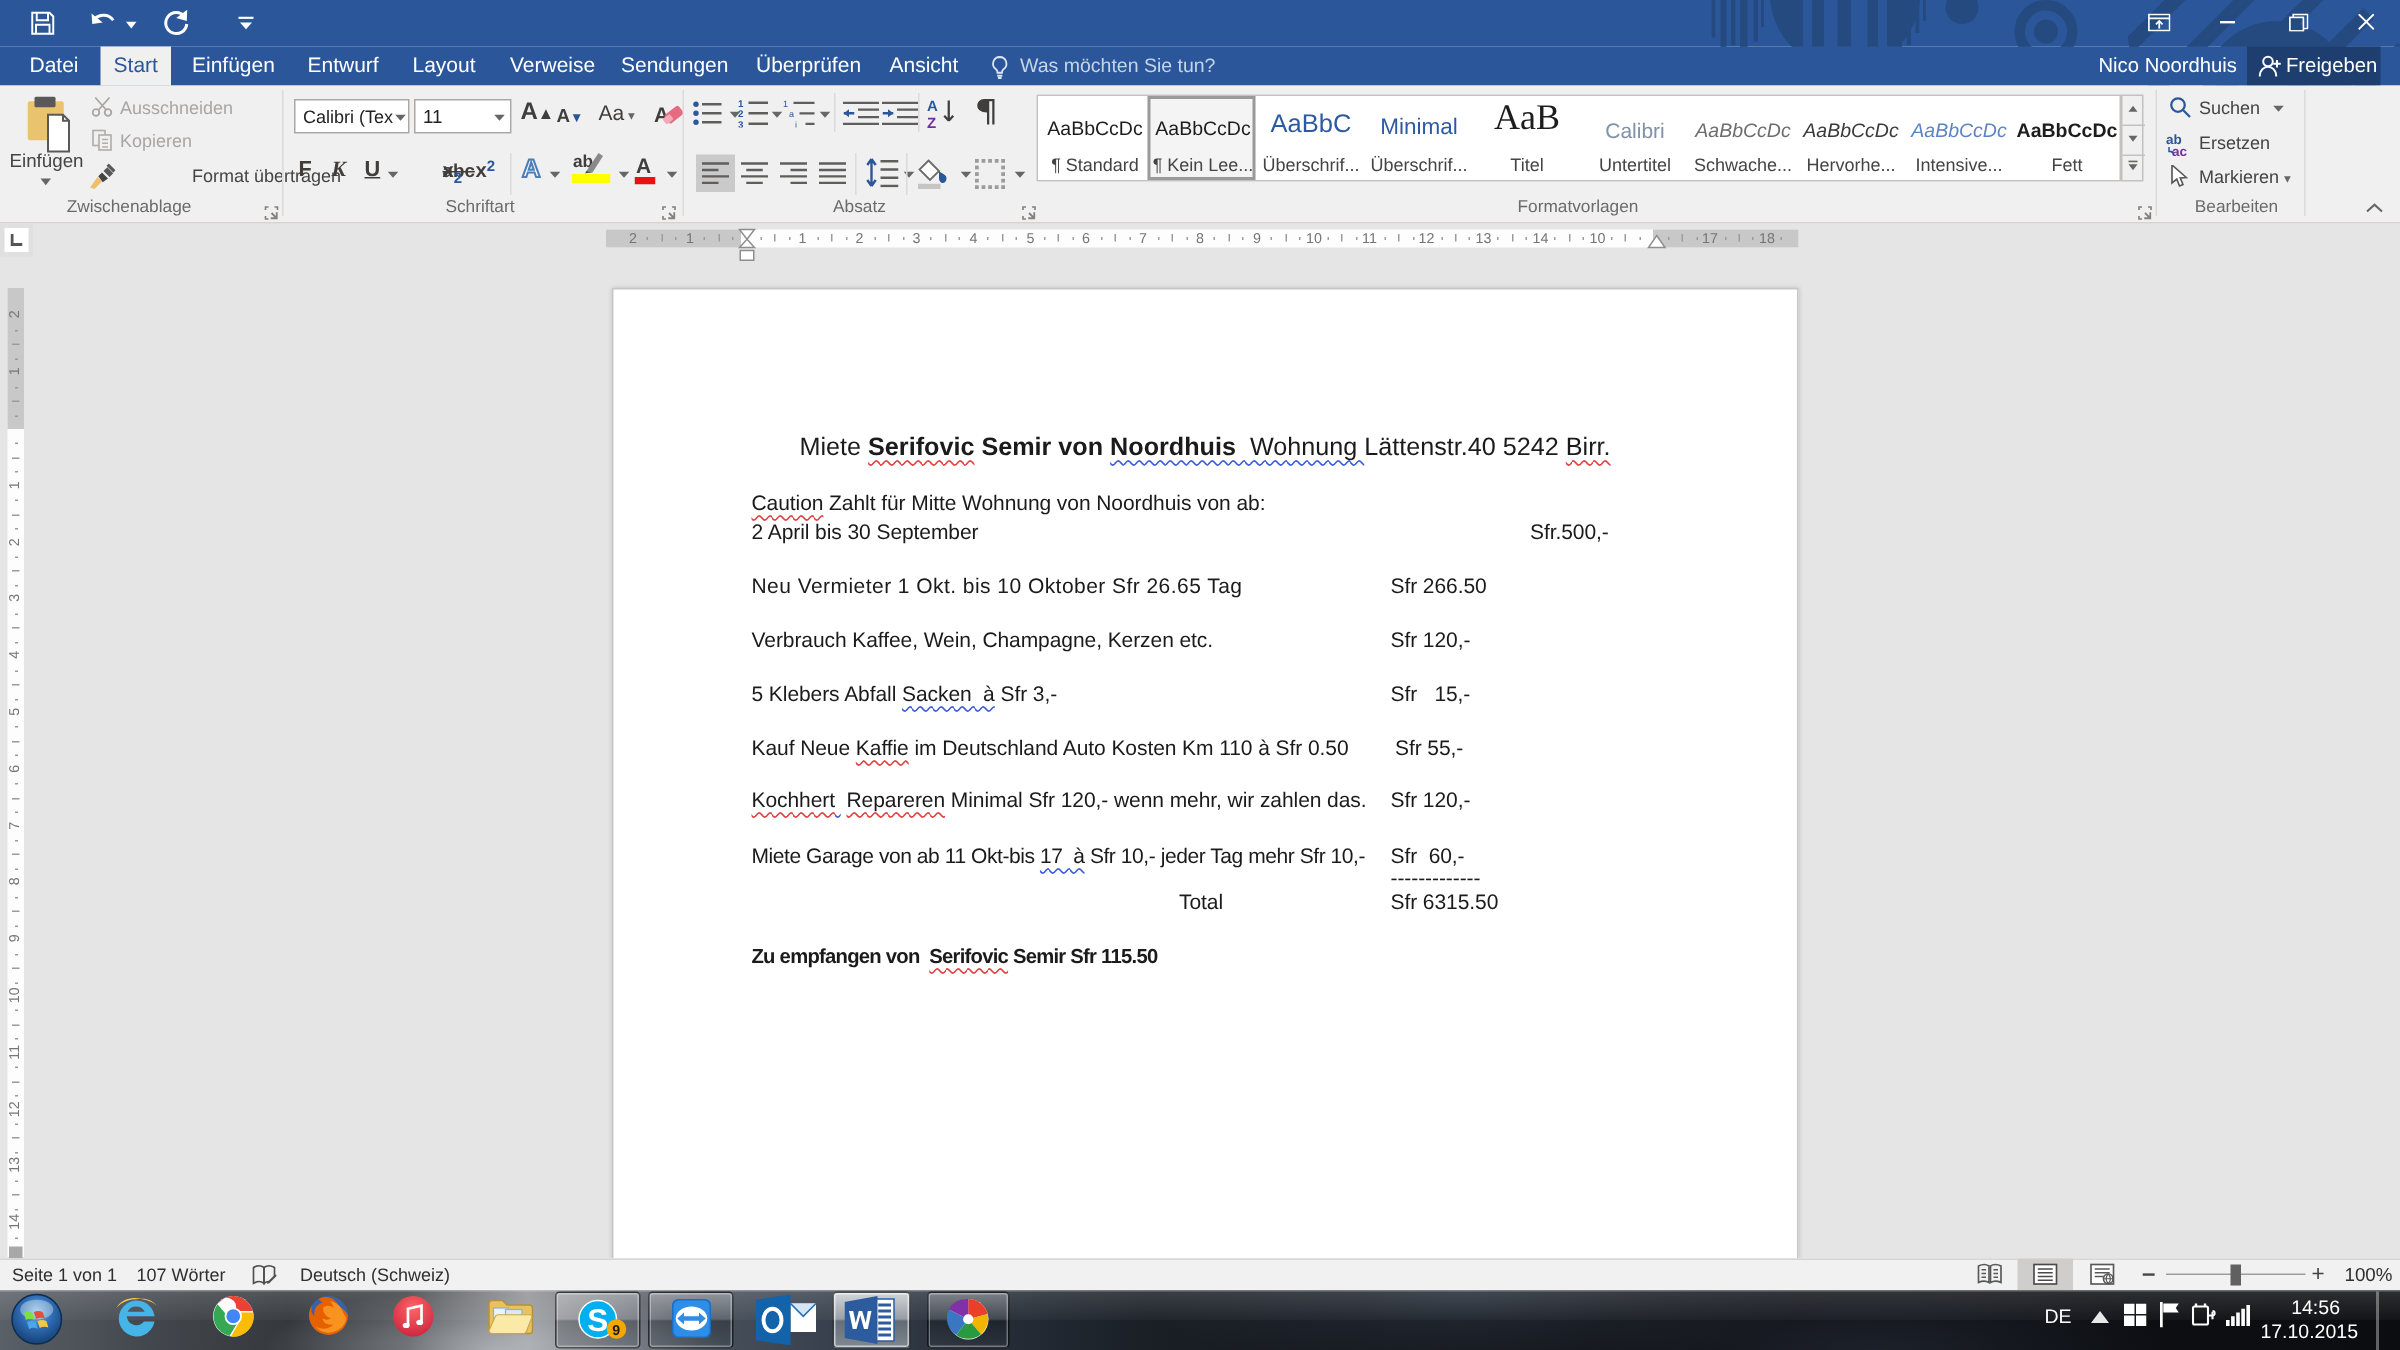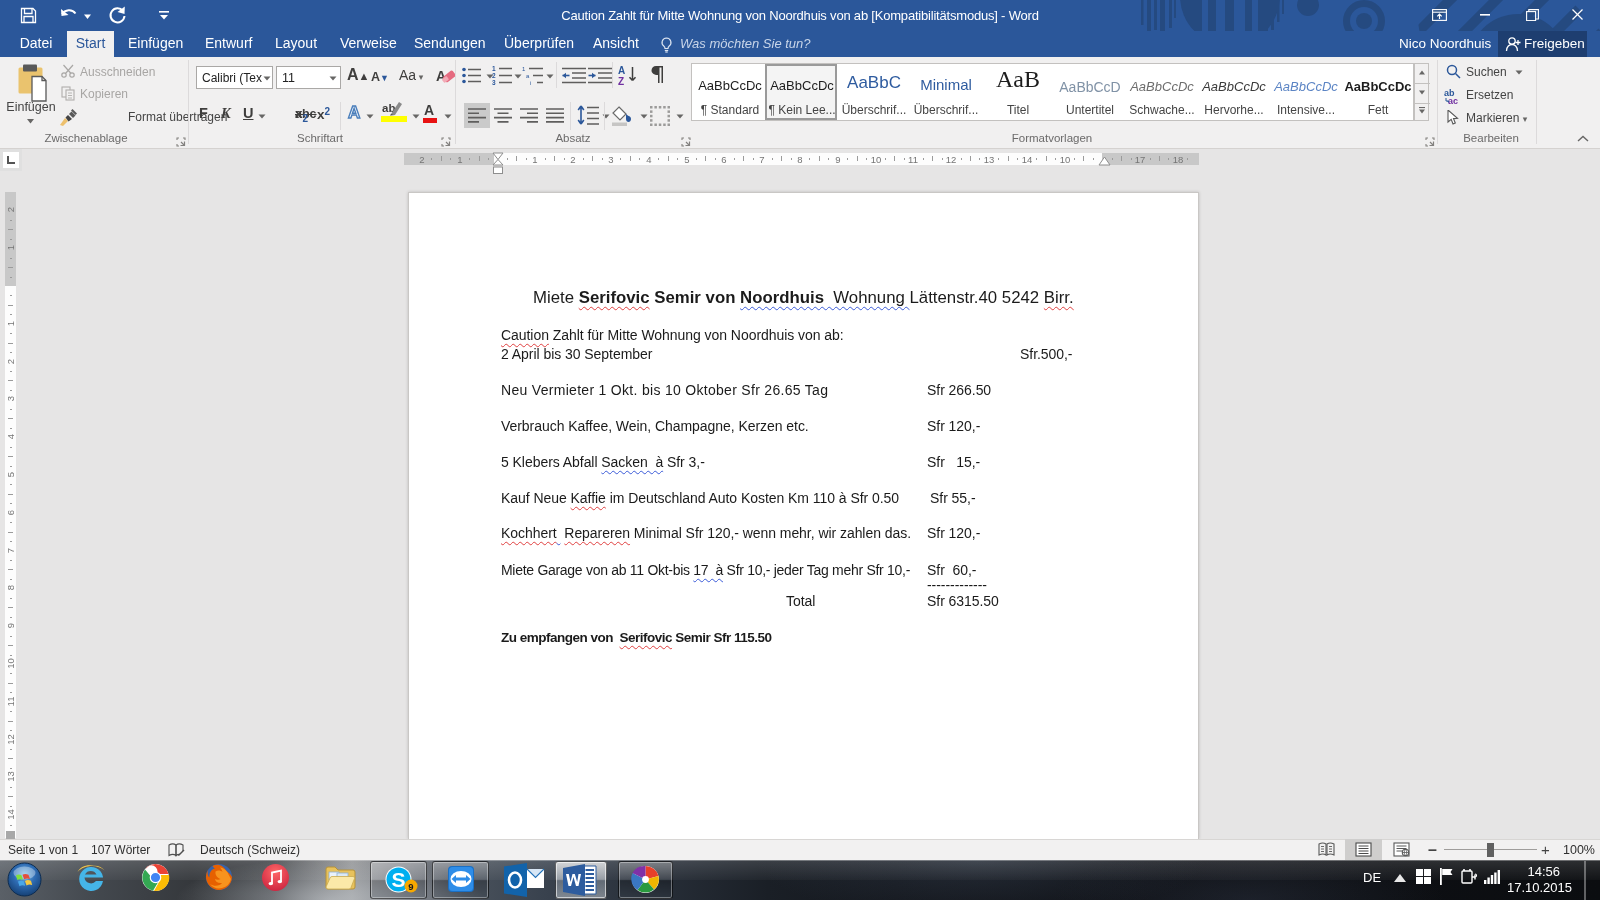--- a/index.html
+++ b/index.html
@@ -100,21 +100,20 @@
     <path d="M24 6.5 l7 0 l-3.5 4.5 Z" fill="#fff"></path>
   </svg>
   <svg class="abs" style="left:108px;top:6px" width="20" height="19" viewBox="0 0 20 19">
     <path d="M15 5 A7 7 0 1 0 16.5 10" fill="none" stroke="#fff" stroke-width="2"></path>
     <path d="M16.8 0.5 L16.5 8 L9.5 6 Z" fill="#fff"></path>
   </svg>
   <svg class="abs" style="left:158px;top:11px" width="12" height="10" viewBox="0 0 12 10" fill="#fff">
     <rect x="1" y="0" width="10" height="1.6"></rect>
     <path d="M2 4 L10 4 L6 8.5 Z"></path>
   </svg>
-  <div class="abs" id="title-text">Caution Zahlt für Mitte Wohnung von Noordhuis von ab [Kompatibilitätsmodus] - Word</div>
   <svg class="abs" style="left:1432px;top:9px" width="15" height="12" viewBox="0 0 15 12" fill="none" stroke="#fff" stroke-width="1.1">
     <rect x="0.6" y="0.6" width="13.8" height="10.8"></rect>
     <line x1="0.6" y1="3.2" x2="14.4" y2="3.2"></line>
     <path d="M7.5 10 V5.5 M5.3 7.3 L7.5 5 L9.7 7.3" stroke-width="1.2"></path>
   </svg>
   <svg class="abs" style="left:1480px;top:14px" width="10" height="2" viewBox="0 0 10 2">
       <rect width="10" height="1.6" fill="#fff"></rect>
     </svg>
   <svg class="abs" style="left:1526px;top:9px" width="13" height="12" viewBox="0 0 13 12" fill="none" stroke="#fff" stroke-width="1.1">
     <rect x="0.6" y="2.6" width="9" height="9"></rect>
@@ -133,21 +132,21 @@
   <div class="tab abs" style="left:275px;width:37px;text-align:center;">Layout</div>
   <div class="tab abs" style="left:340px;width:47px;text-align:center;">Verweise</div>
   <div class="tab abs" style="left:414px;width:62px;text-align:center;">Sendungen</div>
   <div class="tab abs" style="left:504px;width:61px;text-align:center;">Überprüfen</div>
   <div class="tab abs" style="left:593px;width:40px;text-align:center;">Ansicht</div>
   <svg class="abs" style="left:660px;top:6px" width="13" height="16" viewBox="0 0 13 16" fill="none" stroke="#dce5f2" stroke-width="1.2">
     <path d="M6.5 1 a4.5 4.5 0 0 1 2.5 8.2 c-0.8 0.6 -1 1.3 -1 2.3 h-3 c0 -1 -0.2 -1.7 -1 -2.3 A4.5 4.5 0 0 1 6.5 1 Z"></path>
     <line x1="4.8" y1="13.5" x2="8.2" y2="13.5"></line>
       <line x1="5.3" y1="15" x2="7.7" y2="15"></line>
   </svg>
-  <div class="tab abs" style="left:680px;color:#c8d5e9;font-size:13px;font-style:italic;">Was möchten Sie tun?</div>
+  <div class="tab abs" style="left:680px;color:#c8d5e9;font-size:13px;">Was möchten Sie tun?</div>
   <div class="tab abs" style="left:1399px;font-size:13.5px;">Nico Noordhuis</div>
   <div class="abs" style="left:1498px;top:0;width:89px;height:26px;background:#1e3e70;">
     <svg class="abs" style="left:7px;top:5px" width="17" height="16" viewBox="0 0 17 16" fill="none" stroke="#fff" stroke-width="1.3">
       <circle cx="7" cy="5" r="3.2"></circle>
       <path d="M1.5 15 c0 -4.5 3 -6.5 5.5 -6.5 c2.5 0 5.5 2 5.5 6.5"></path>
       <path d="M13 4 v5 M10.5 6.5 h5"></path>
     </svg>
     <div class="abs" style="left:26px;top:5px;color:#fff;font-size:13.5px;">Freigeben</div>
   </div>
 </div>
@@ -395,21 +394,21 @@
 <div class="abs" style="left:694px;top:78px;width:72px;text-align:center;font-size:13px;color:#1d1d1d;">AaBbCcDc</div>
 <div class="abs" style="left:694px;top:103px;width:72px;text-align:center;font-size:12px;color:#444;">¶ Standard</div>
 <div class="abs" style="left:766px;top:78px;width:72px;text-align:center;font-size:13px;color:#1d1d1d;">AaBbCcDc</div>
 <div class="abs" style="left:766px;top:103px;width:72px;text-align:center;font-size:12px;color:#444;">¶ Kein Lee...</div>
 <div class="abs" style="left:838px;top:73px;width:72px;text-align:center;font-size:17px;color:#2e5b9f;">AaBbC</div>
 <div class="abs" style="left:838px;top:103px;width:72px;text-align:center;font-size:12px;color:#444;">Überschrif...</div>
 <div class="abs" style="left:910px;top:76px;width:72px;text-align:center;font-size:15px;color:#2e5b9f;">Minimal</div>
 <div class="abs" style="left:910px;top:103px;width:72px;text-align:center;font-size:12px;color:#444;">Überschrif...</div>
 <div class="abs" style="left:982px;top:66px;width:72px;text-align:center;font-size:24px;color:#1d1d1d;font-family:'Liberation Serif',serif;">AaB</div>
 <div class="abs" style="left:982px;top:103px;width:72px;text-align:center;font-size:12px;color:#444;">Titel</div>
-<div class="abs" style="left:1054px;top:79px;width:72px;text-align:center;font-size:14px;color:#8092a6;">AaBbCcD</div>
+<div class="abs" style="left:1054px;top:79px;width:72px;text-align:center;font-size:14px;color:#8092a6;">Calibri</div>
 <div class="abs" style="left:1054px;top:103px;width:72px;text-align:center;font-size:12px;color:#444;">Untertitel</div>
 <div class="abs" style="left:1126px;top:79px;width:72px;text-align:center;font-size:13px;font-style:italic;color:#6d6d6d;">AaBbCcDc</div>
 <div class="abs" style="left:1126px;top:103px;width:72px;text-align:center;font-size:12px;color:#444;">Schwache...</div>
 <div class="abs" style="left:1198px;top:79px;width:72px;text-align:center;font-size:13px;font-style:italic;color:#3a3a3a;">AaBbCcDc</div>
 <div class="abs" style="left:1198px;top:103px;width:72px;text-align:center;font-size:12px;color:#444;">Hervorhe...</div>
 <div class="abs" style="left:1270px;top:79px;width:72px;text-align:center;font-size:13px;font-style:italic;color:#5b84c4;">AaBbCcDc</div>
 <div class="abs" style="left:1270px;top:103px;width:72px;text-align:center;font-size:12px;color:#444;">Intensive...</div>
 <div class="abs" style="left:1342px;top:79px;width:72px;text-align:center;font-size:13px;font-weight:bold;color:#1d1d1d;">AaBbCcDc</div>
 <div class="abs" style="left:1342px;top:103px;width:72px;text-align:center;font-size:12px;color:#444;">Fett</div>
 <div class="abs" style="left:1414px;top:63px;width:15px;height:58px;background:#f1f0f0;border:1px solid #c3c1bf;">

